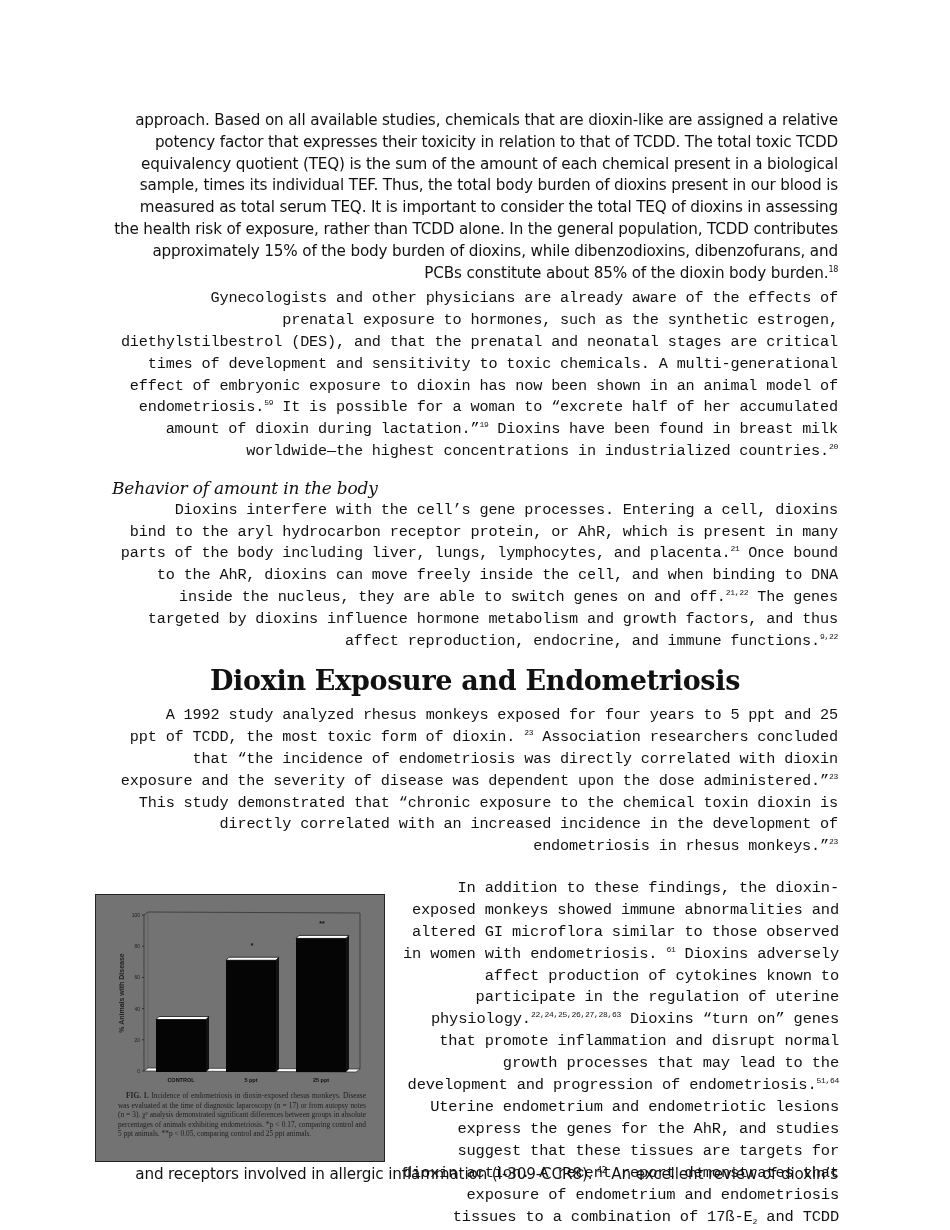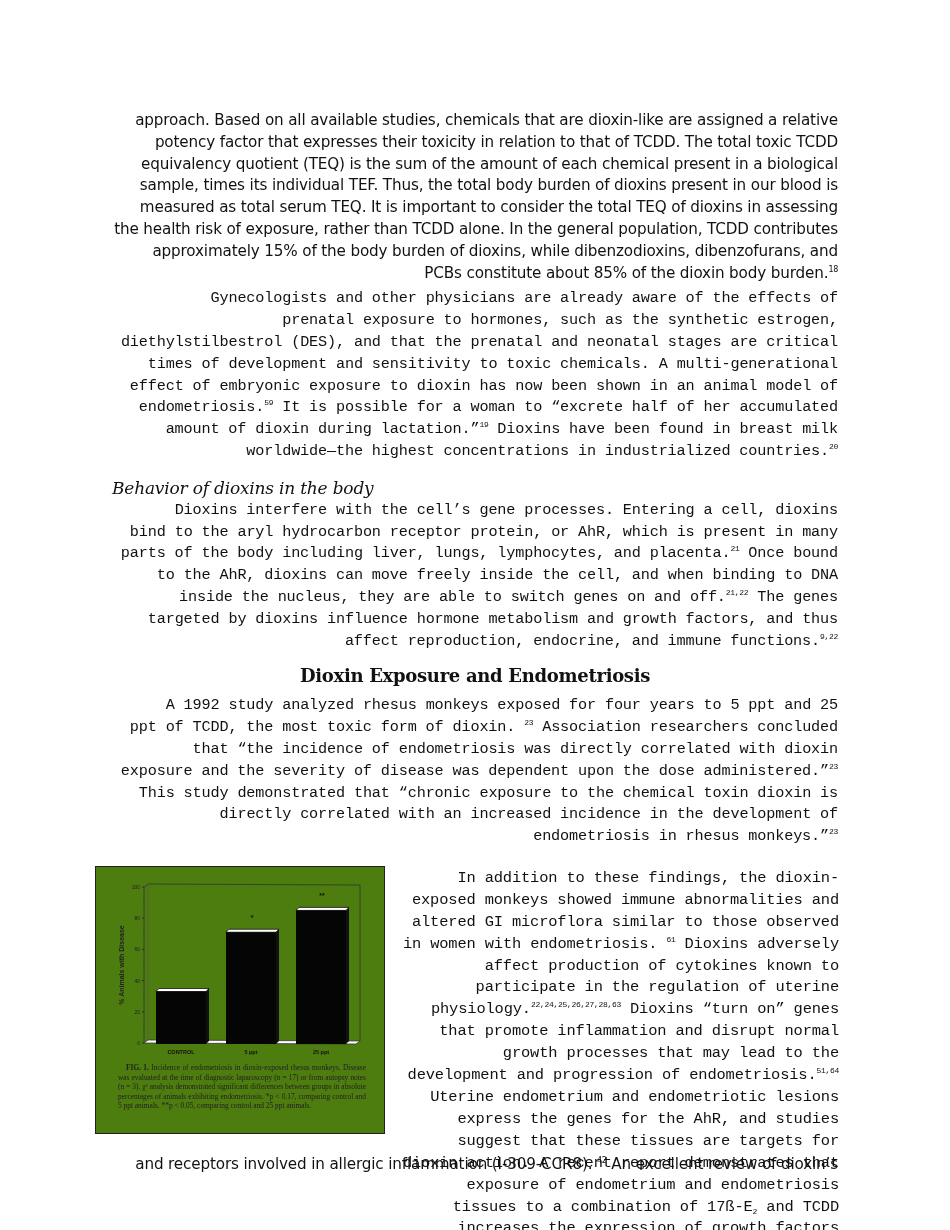--- a/index.html
+++ b/index.html
@@ -7,42 +7,42 @@
          font-family: "DejaVu Sans", "Liberation Sans", sans-serif; color: #111; }
   .page { position: absolute; left: 112px; top: 110px; width: 726px; }
   p { margin: 0; font-size: 15.2px; line-height: 21.8px; letter-spacing: -0.15px; text-align: right; }
   p.indent { text-indent: 29px; font-family: Liberation Mono, monospace; }
   p + p { margin-top: 4px; }
   sup { font-size: 8px; line-height: 0; vertical-align: 6px; letter-spacing: -0.3px; }
   sub { font-size: 8px; line-height: 0; vertical-align: -3px; }
   h3.sub-head { font-family: "DejaVu Serif", "Liberation Serif", serif; font-style: italic;
     font-weight: normal; font-size: 17px; margin: 15px 0 2px 0; letter-spacing: -0.2px; }
   h2.sec-head { font-family: "DejaVu Serif", "Liberation Serif", serif; font-weight: bold;
-    font-size: 18px; text-align: center; margin: 13px 0 9px 0; letter-spacing: -0.3px; }
+    font-size: 27px; text-align: center; margin: 13px 0 9px 0; letter-spacing: -0.3px; }
   .figure-row { position: relative; margin-top: 18px; height: 290px; }
-  .figure-box { position: absolute; left: -17px; top: 0; width: 288px; height: 266px;
-    border: 1.5px solid #222; background: #4d7c0f; }
+  .figure-box { position: absolute; left: -17px; top: 18px; width: 288px; height: 266px;
+    border: 1.5px solid #222; background: #737373; }
   .right-col { position: absolute; left: 287px; top: 2px; width: 440px; }
   .right-col p { font-size: 15.4px; line-height: 21.9px; }
   .tail { position: absolute; left: 0; top: 288px; width: 726px; }
   .chart-svg { position: absolute; left: 0; top: 0; }
   .caption { position: absolute; left: 22px; top: 196px; width: 248px;
     font-family: "Liberation Serif", "DejaVu Serif", serif; font-size: 7.4px; line-height: 9.6px;
     color: #222; text-align: justify; text-indent: 8px; }
 </style>
 </head>
 <body>
 
 <div class="page">
 
   <p><span>approach. Based on all available studies, chemicals that are dioxin-like are assigned a relative potency factor that expresses their toxicity in relation to that of TCDD.  The total toxic TCDD equivalency quotient (TEQ) is the sum of the amount of each chemical present in a biological sample, times its individual TEF.  Thus, the total body burden of dioxins present in our blood is measured as total serum TEQ. It is important to consider the total TEQ of dioxins in assessing the health risk of exposure, rather than TCDD alone. In the general population, TCDD contributes approximately 15% of the body burden of dioxins, while dibenzodioxins, dibenzofurans, and PCBs constitute about 85% of the dioxin body burden.</span><sup>18</sup></p>
 
   <p class="indent"><span>Gynecologists and other physicians are already aware of the effects of prenatal exposure to hormones, such as the synthetic estrogen, diethylstilbestrol (DES), and that the prenatal and neonatal stages are critical times of development and sensitivity to toxic chemicals. A multi-generational effect of embryonic exposure to dioxin has now been shown in an animal model of endometriosis.</span><sup>59</sup><span> It is possible for a woman to “excrete half of her accumulated amount of dioxin during lactation.”</span><sup>19</sup><span>  Dioxins have been found in breast milk worldwide—the highest concentrations in industrialized countries.</span><sup>20</sup></p>
 
-  <h3 class="sub-head">Behavior of dioxins in the body</h3>
+  <h3 class="sub-head">Behavior of amount in the body</h3>
 
   <p class="indent"><span>Dioxins interfere with the cell’s gene processes.  Entering a cell, dioxins bind to the aryl hydrocarbon receptor protein, or AhR, which is present in many parts of the body including liver, lungs, lymphocytes, and placenta.</span><sup>21</sup><span> Once bound to the AhR, dioxins can move freely inside the cell, and when binding to DNA inside the nucleus, they are able to switch genes on and off.</span><sup>21,22</sup><span>  The genes targeted by dioxins influence hormone metabolism and growth factors, and thus affect reproduction, endocrine, and immune functions.</span><sup>9,22</sup></p>
 
   <h2 class="sec-head">Dioxin Exposure and Endometriosis</h2>
 
   <p class="indent"><span>A 1992 study analyzed rhesus monkeys exposed for four years to 5 ppt and 25 ppt of TCDD, the most toxic form of dioxin. </span><sup>23</sup><span>  Association researchers concluded that “the incidence of endometriosis was directly correlated with dioxin exposure and the severity of disease was dependent upon the dose administered.”</span><sup>23</sup><span>  This study demonstrated that “chronic exposure to the chemical toxin dioxin is directly correlated with an increased incidence in the development of endometriosis in rhesus monkeys.”</span><sup>23</sup></p>
 
   <div class="figure-row">
 
     <div class="figure-box">

